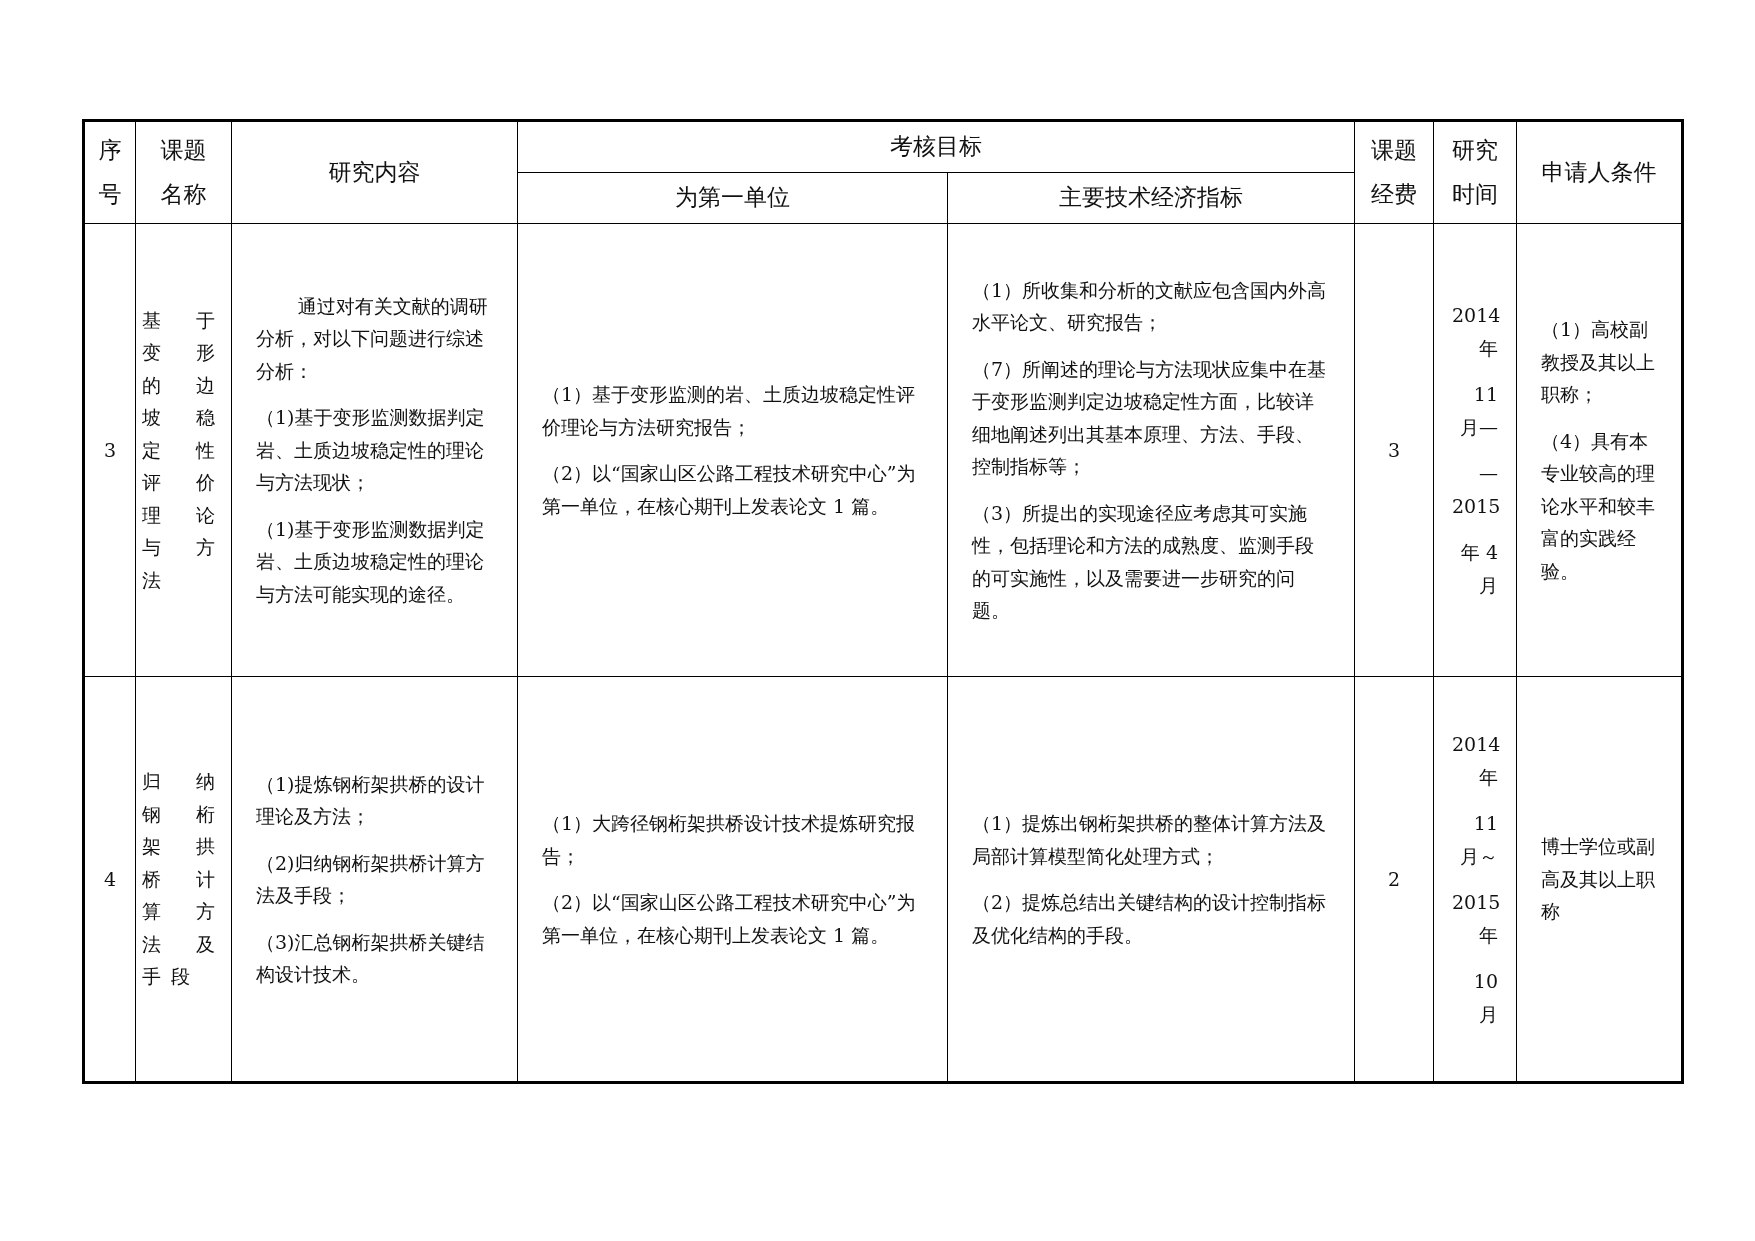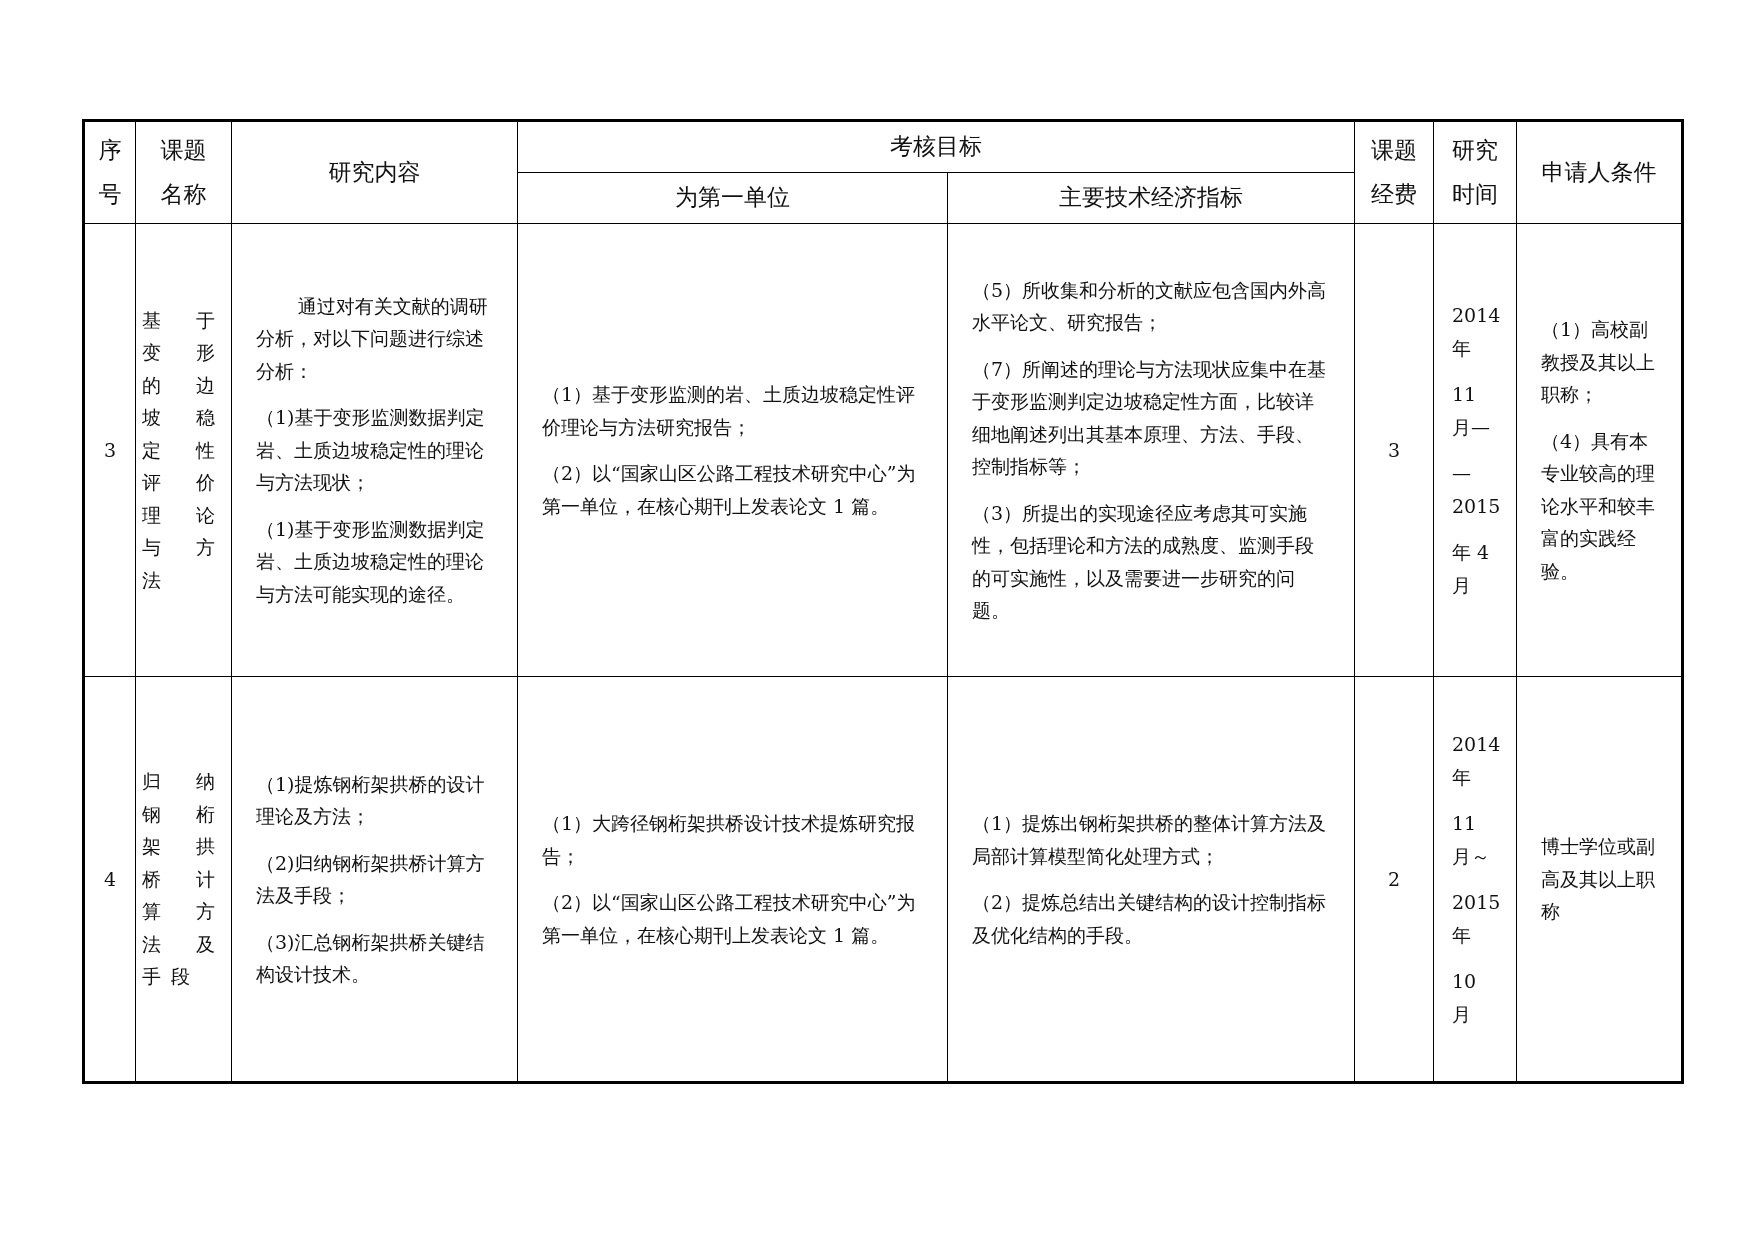--- a/index.html
+++ b/index.html
@@ -15,21 +15,21 @@
   }
   th { font-family:"DejaVu Sans","Liberation Sans",sans-serif; font-weight:normal; font-size:23px; text-align:center; line-height:1.3; }
   .hdr-stack { display:flex; flex-direction:column; align-items:center; justify-content:space-between; height:100%; }
   .hdr-stack span { display:block; padding:7px 0; }
   td { font-size:19px; line-height:32.5px; }
   .num { text-align:center; }
   .title-cell { padding:0 6px !important; text-align:justify; letter-spacing:10px; }
   .content { padding:0 10px !important; }
   .content p { margin:14px; }
   .indent { text-indent:2.2em; }
-  .center { text-align:left; }
+  .center { text-align:right; }
 </style>
 </head>
 <body>
 
 <table class="main">
   <colgroup>
     <col style="width:52px">
     <col style="width:96px">
     <col style="width:286px">
     <col style="width:430px">
@@ -79,21 +79,21 @@
     <td class="content">
       <p class="indent">通过对有关文献的调研分析，对以下问题进行综述分析：</p>
       <p>（1)基于变形监测数据判定岩、土质边坡稳定性的理论与方法现状；</p>
       <p>（1)基于变形监测数据判定岩、土质边坡稳定性的理论与方法可能实现的途径。</p>
     </td>
     <td class="content">
       <p>（1）基于变形监测的岩、土质边坡稳定性评价理论与方法研究报告；</p>
       <p>（2）以“国家山区公路工程技术研究中心”为第一单位，在核心期刊上发表论文 1 篇。</p>
     </td>
     <td class="content">
-      <p>（5）所收集和分析的文献应包含国内外高水平论文、研究报告；</p>
+      <p>（1）所收集和分析的文献应包含国内外高水平论文、研究报告；</p>
       <p>（7）所阐述的理论与方法现状应集中在基于变形监测判定边坡稳定性方面，比较详细地阐述列出其基本原理、方法、手段、控制指标等；</p>
       <p>（3）所提出的实现途径应考虑其可实施性，包括理论和方法的成熟度、监测手段的可实施性，以及需要进一步研究的问题。</p>
     </td>
     <td class="num">3</td>
     <td class="content center" style="padding:0 4px !important">
       <p>2014 年</p>
       <p>11 月—</p>
       <p>—2015</p>
       <p>年 4 月</p>
     </td>

